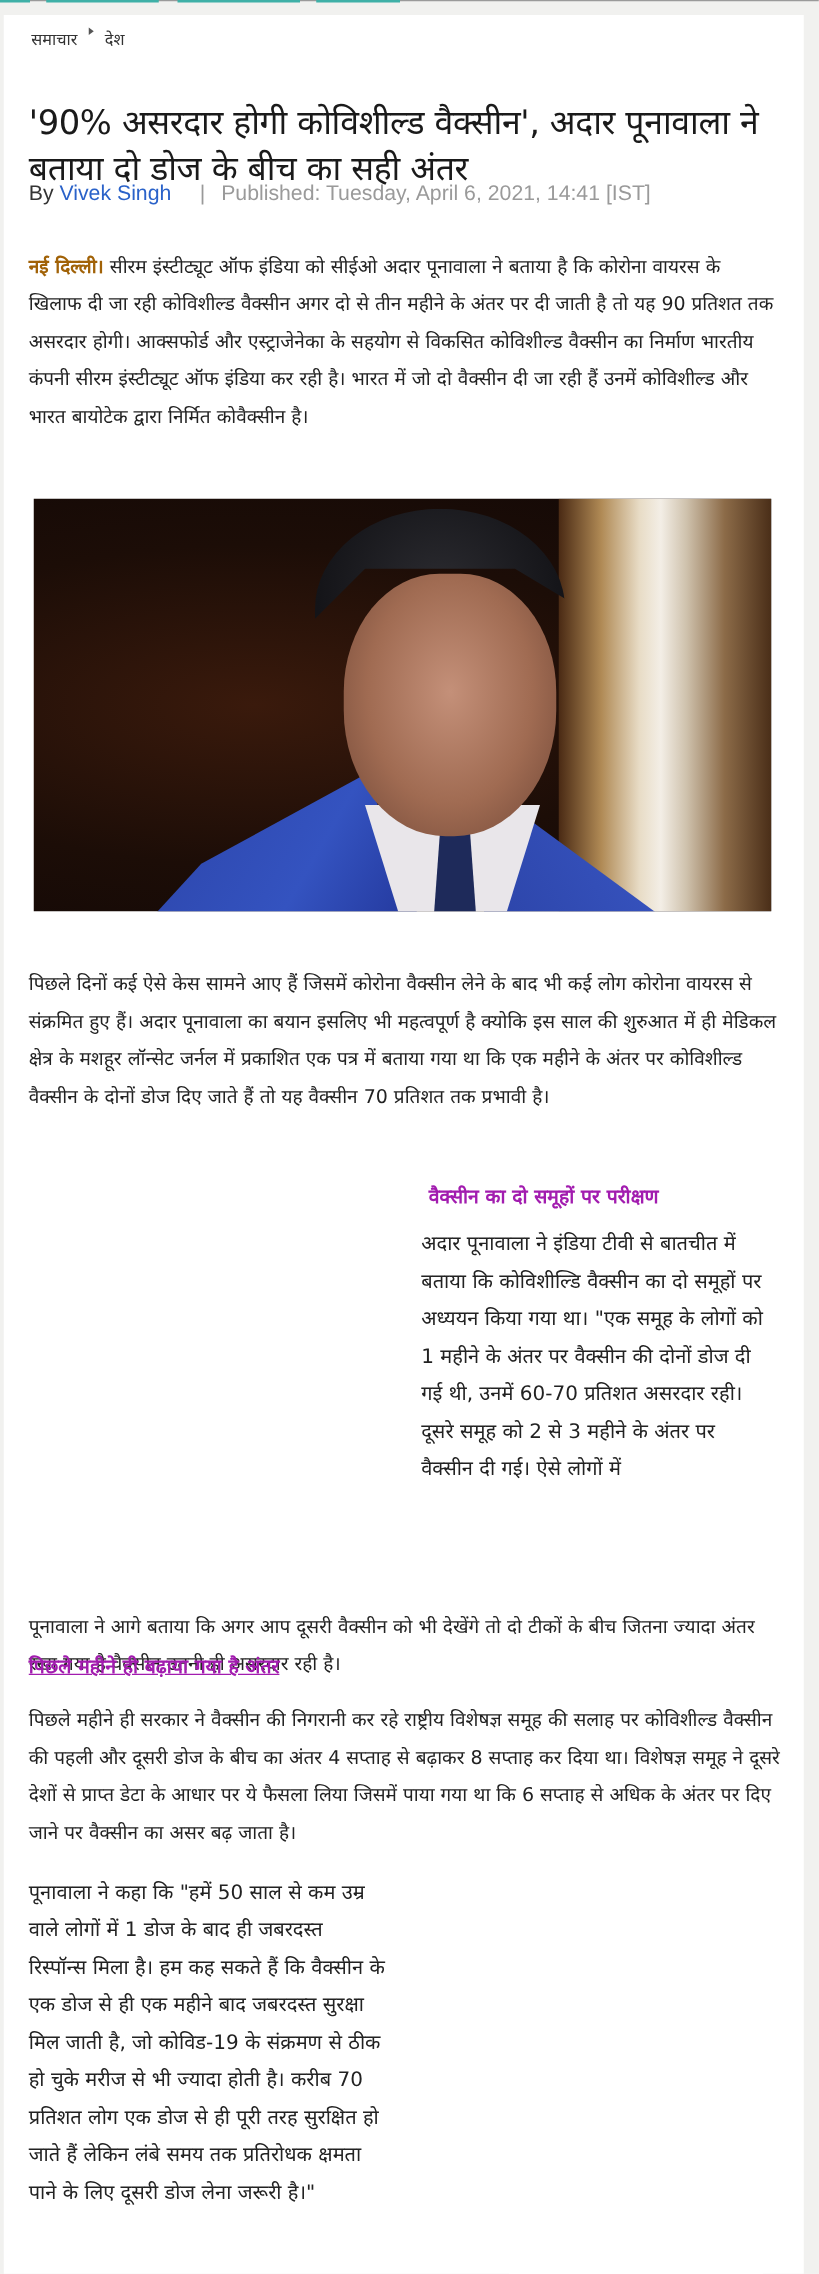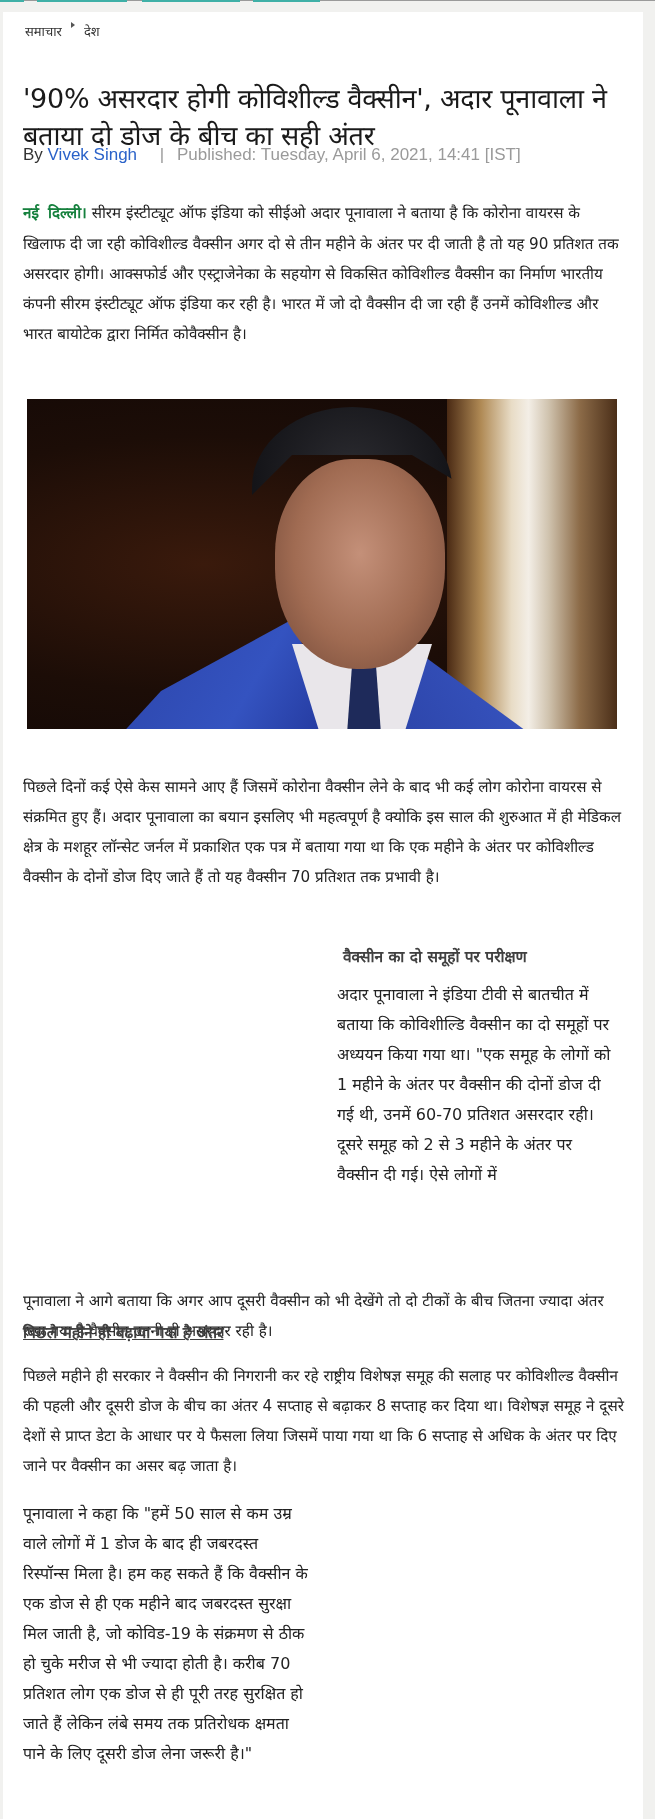--- a/index.html
+++ b/index.html
@@ -76,21 +76,21 @@
     .byline .author { color: #2a62c9; text-decoration: none; }
     .byline .sep { color: #999; margin: 0 8px 0 18px; }
     .byline .published { color: #9a9a9a; }
 
     .body-text {
       font-size: 15.2px;
       line-height: 30px;
       color: #222;
     }
     .p1 { position: absolute; left: 20px; top: 186px; width: 600px; }
-    .p1 .lead { font-weight: bold; color: #15803d; font-family: Liberation Mono, monospace; }
+    .p1 .lead { font-weight: bold; color: #a16207; }
 
     .hero {
       position: absolute;
       left: 24px;
       top: 387px;
       width: 590px;
       height: 330px;
       overflow: hidden;
       background: radial-gradient(ellipse at 30% 50%, #3a1a0c 0%, #1c0d07 55%, #120806 100%);
     }
@@ -130,21 +130,21 @@
     }
 
     .p2 { position: absolute; left: 20px; top: 760px; width: 605px; }
 
     .float-left-slot {
       position: absolute; left: 20px; top: 930px; width: 300px; height: 250px;
     }
     .subhead {
       font-weight: bold;
       font-size: 15.5px;
-      color: #404040;
+      color: #a21caf;
     }
     .subhead-1 { position: absolute; left: 340px; top: 933px; }
     .p3-float { position: absolute; left: 334px; top: 968px; width: 280px; font-size: 16px; }
     .p3-tail { position: absolute; left: 20px; top: 1187px; width: 600px; }
 
     .p4 { position: absolute; left: 20px; top: 1232px; width: 600px; margin-top: 42px; }
     .subhead-2 { position: absolute; left: 20px; top: 1309px; text-decoration: underline; }
     .p5 { position: absolute; left: 20px; top: 1349px; width: 605px; }
     .p6 { position: absolute; left: 20px; top: 1487px; width: 285px; font-size: 16px; }
     .float-right-slot {

